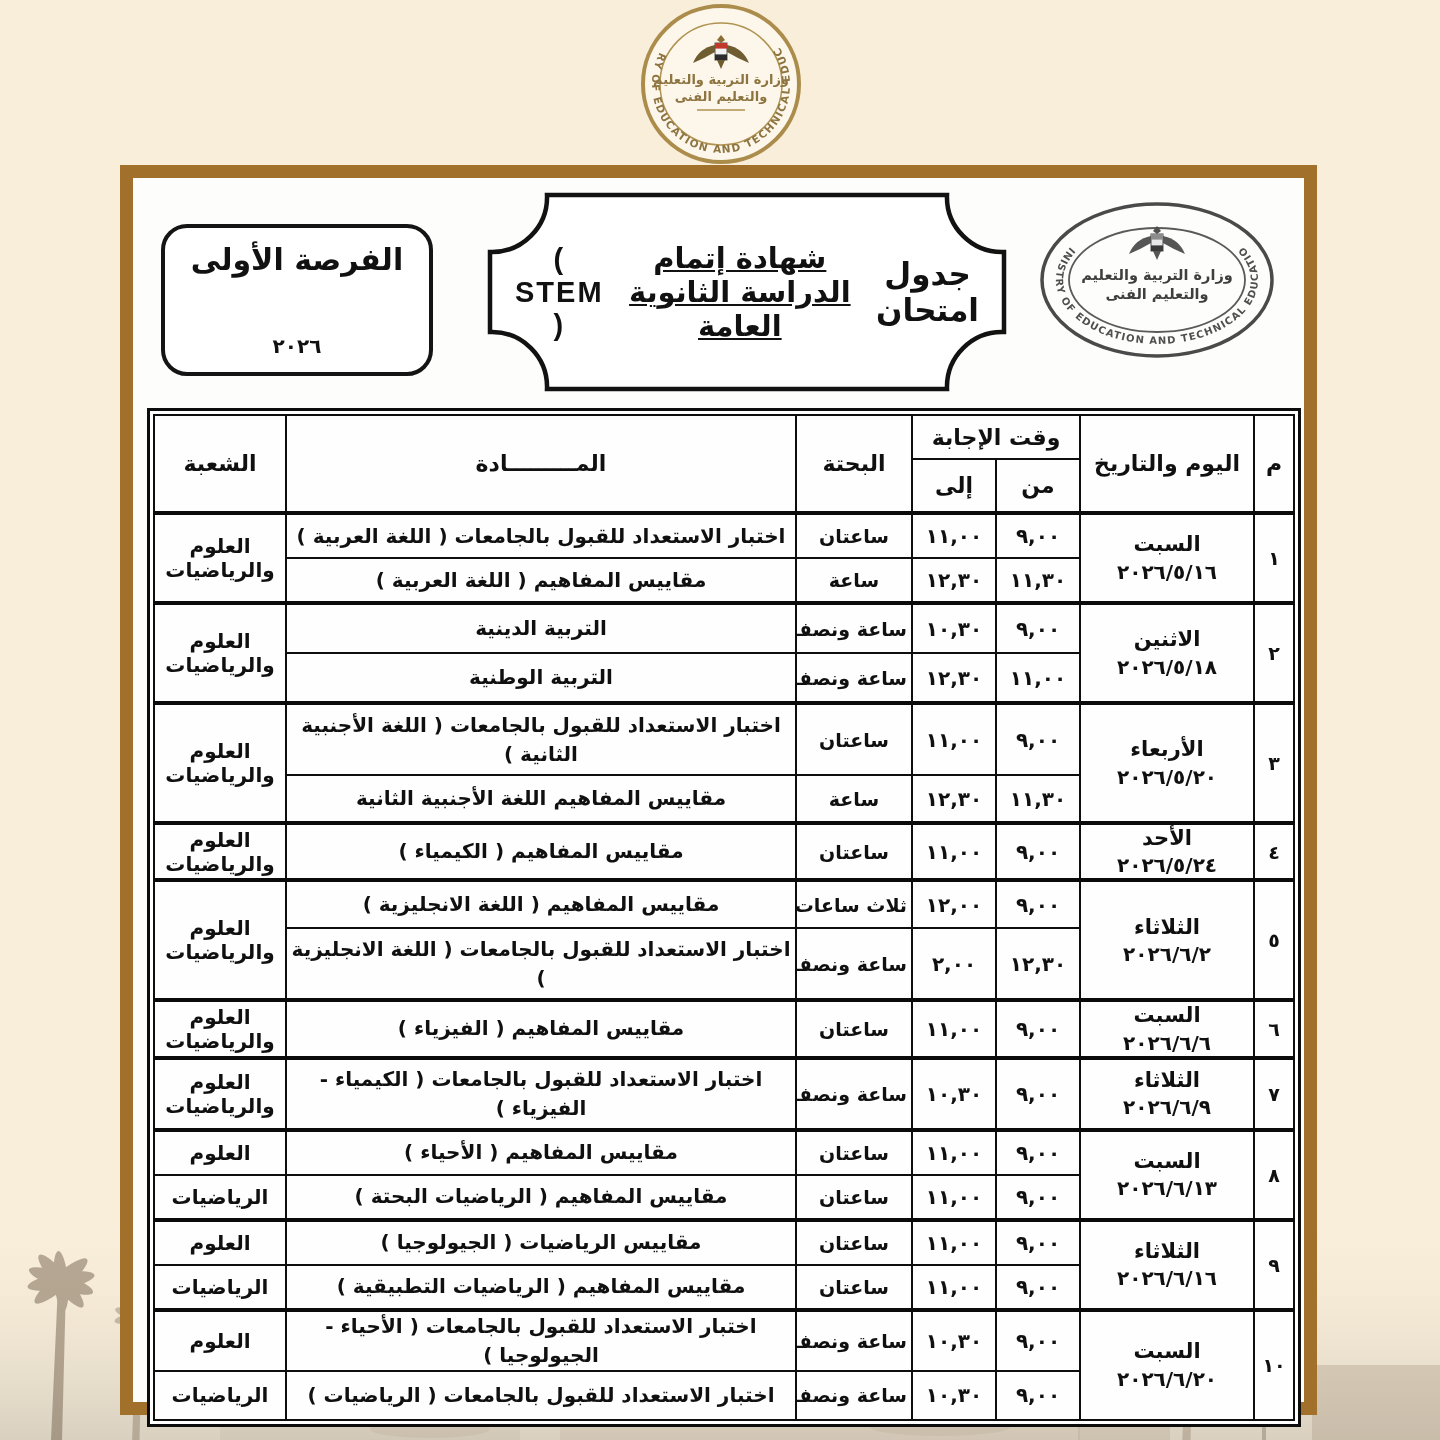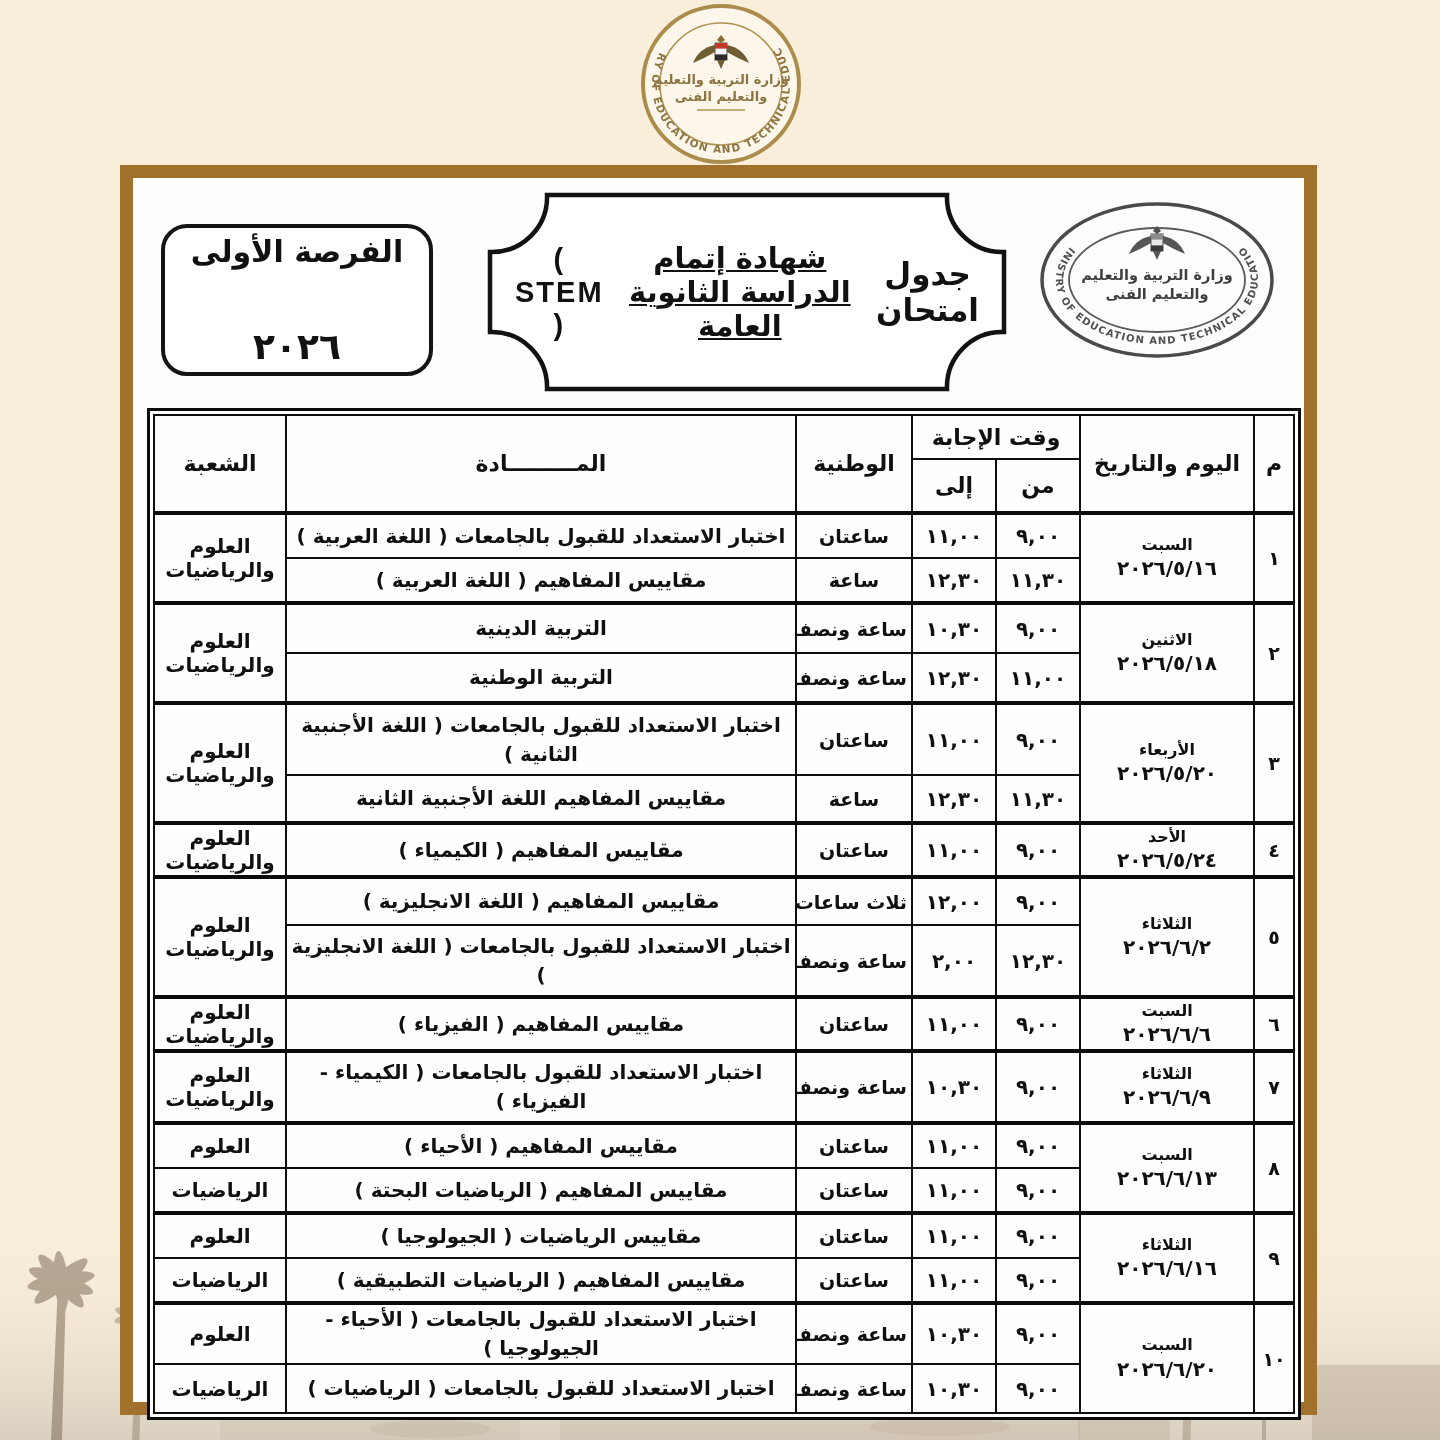--- a/index.html
+++ b/index.html
@@ -20,21 +20,21 @@
   }
   .doc-header { position:absolute; left:0; top:0; width:100%; height:228px; }
   
   .session-box {
     position:absolute; left:28px; top:46px; width:272px; height:152px;
     box-sizing:border-box; border:4px solid #141414; border-radius:26px;
     display:flex; flex-direction:column; align-items:center; justify-content:center; gap:12px;
     direction:rtl; background:#fff;
   }
   .session-line1 { font-size:30px; font-weight:bold; }
-  .session-line2 { font-size:36px; font-weight:bold; letter-spacing:3px;margin-top:45px; }
+  .session-line2 { font-size:20px; font-weight:bold; letter-spacing:3px;margin-top:45px; }
   
   .plaque { position:absolute; left:352px; top:12px; width:524px; height:204px; }
   .plaque svg.frame { position:absolute; left:0; top:0; width:100%; height:100%; }
   .plaque-text {
     position:absolute; left:30px; right:30px; top:10px; bottom:10px;
     display:flex; flex-direction:row; align-items:center; justify-content:center; gap:20px;
     direction:rtl; text-align:center;
   }
   .title-l1 { font-size:31px; font-weight:bold; }
   .title-l2 { font-size:29px; font-weight:bold;text-decoration:underline; }
@@ -51,21 +51,21 @@
   .schedule th, .schedule td {
     border:2px solid #0e0e0e; text-align:center; vertical-align:middle;
     font-weight:bold; color:#101010; padding:0 4px; background:#fefefe;
     overflow:hidden;
   }
   .schedule thead th { font-size:22px; }
   .hdr-top { height:44px; }
   .hdr-sub { height:54px; }
   tr.gs > td { border-top:4px solid #0b0b0b; }
   .c-num   { font-size:19px; }
-  .c-day .day-name { display:block; font-size:16px; line-height:1.3; }
+  .c-day .day-name { display:block; font-size:21px; line-height:1.3; }
   .c-day .date-text{ display:block; font-size:20px; line-height:1.3; }
   .c-time  { font-size:20px; white-space:nowrap; }
   .c-dur   { font-size:19px; white-space:nowrap; }
   .c-subj  { font-size:20px; line-height:1.45; }
   .c-branch{ font-size:20px; }
   tr.h-45 { height:45px; } tr.h-48 { height:48px; } tr.h-49 { height:49px; }
   tr.h-50 { height:50px; } tr.h-54 { height:54px; } tr.h-72 { height:72px; }
 </style>
 </head>
 <body>
@@ -198,21 +198,21 @@
           <col style="width:84px">
         <col style="width:116px">
           <col style="width:510px">
           <col style="width:132px">
       </colgroup>
       <thead>
         <tr class="hdr-top">
           <th rowspan="2">م</th>
           <th rowspan="2">اليوم والتاريخ</th>
           <th colspan="2">وقت الإجابة</th>
-          <th rowspan="2">الوطنية</th>
+          <th rowspan="2">البحتة</th>
           <th rowspan="2">المـــــــــادة</th>
           <th rowspan="2">الشعبة</th>
         </tr>
         <tr class="hdr-sub">
           <th>من</th>
           <th>إلى</th>
         </tr>
       </thead>
       <tbody>
 

